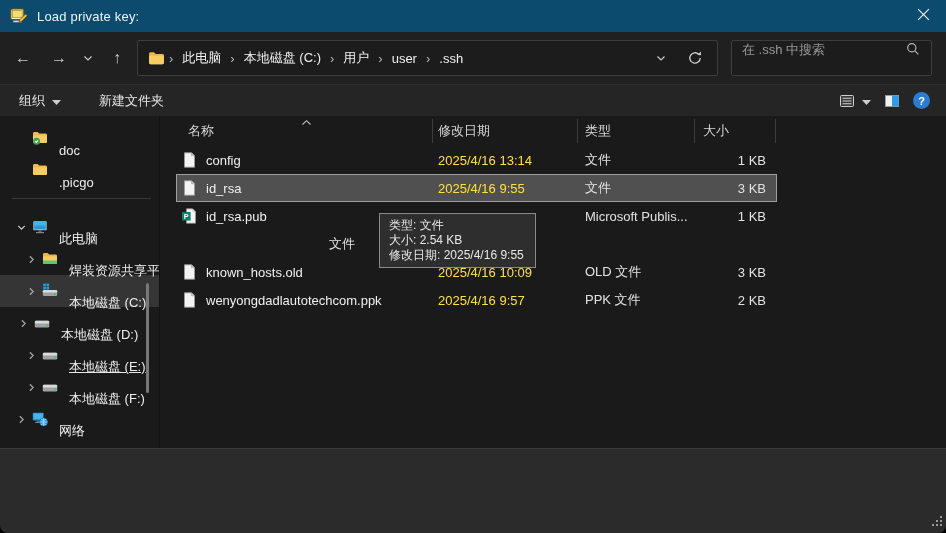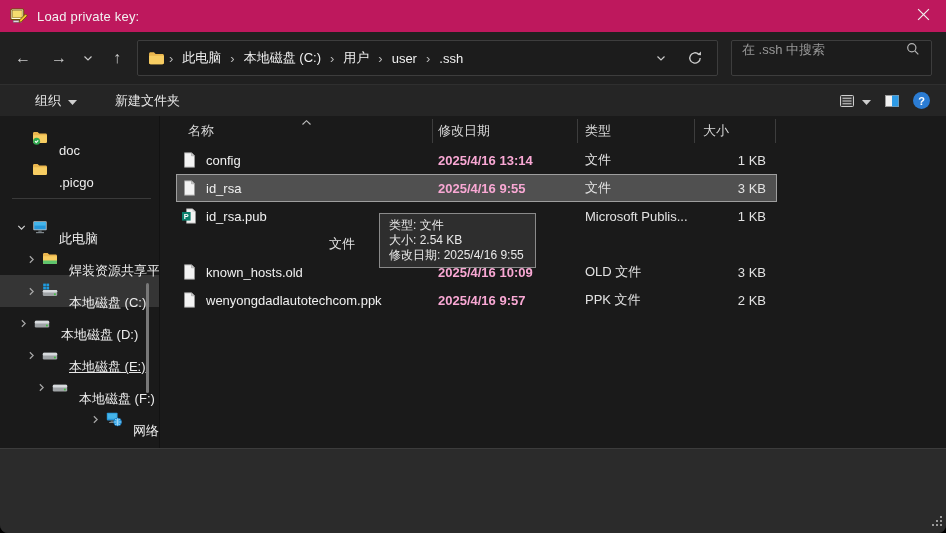--- a/index.html
+++ b/index.html
@@ -2,21 +2,21 @@
 <html><head>
 <meta charset="utf-8">
 <style>
   * { box-sizing: border-box; margin: 0; padding: 0; }
   html,body { background:#000; }
   body { width:946px; height:533px; font-family:"Liberation Sans", sans-serif; }
   .window { position:relative; width:946px; height:533px; background:#202020; color:#e8e8e8;
             overflow:hidden; border-radius:0 0 8px 8px; font-size:13px; }
 
   
-  .titlebar { position:absolute; left:0; top:0; width:946px; height:32px; background:#be185d;
+  .titlebar { position:absolute; left:0; top:0; width:946px; height:32px; background:#0c4a6e;
               display:flex; align-items:center; padding-left:10px; }
   .app-icon { width:18px; height:18px; display:inline-flex; margin-right:9px; }
   .app-icon svg { width:18px; height:18px; }
   .win-title { font-size:13px; color:#f2f2f2; letter-spacing:.2px; }
   .close-btn { position:absolute; right:0; top:0; width:46px; height:32px; background:transparent;
                border:none; display:flex; align-items:center; justify-content:center; cursor:pointer; }
   .close-btn svg { width:13px; height:13px; }
 
   
   .navbar { position:absolute; left:0; top:32px; width:946px; height:52px; background:#202020; }
@@ -39,21 +39,21 @@
   .searchbox { position:absolute; left:731px; top:8px; width:201px; height:36px; background:#1c1c1c;
                border:1px solid #3d3d3d; border-radius:2px; display:flex; align-items:flex-start; padding:0 10px; }
   .search-ph { color:#989898; font-size:13px; }
   .searchbox .mag { margin-left:auto; }
 
   
   .cmdbar { position:absolute; left:0; top:84px; width:946px; height:32px; background:#252525;
             border-top:1px solid #2f2f2f; display:flex; align-items:center; }
   .cmd-btn { background:transparent; border:none; color:#e6e6e6; font-size:13px; display:flex;
              align-items:center; gap:7px; cursor:pointer; font-family:inherit; }
-  .organize { margin-left:35px; }
+  .organize { margin-left:19px; }
   .newfolder { margin-left:38px; }
   .cmd-right { margin-left:auto; display:flex; align-items:center; gap:13px; margin-right:16px; }
   .help-btn { width:17px; height:17px; border-radius:50%; background:#2b7cd3; color:#fff; border:none;
               font-size:11px; font-weight:bold; display:flex; align-items:center; justify-content:center; cursor:pointer; }
 
   
   .main { position:absolute; left:0; top:116px; width:946px; height:332px; background:#1a1a1a; display:flex; }
   .sidebar { position:relative; width:160px; height:332px; padding-top:6px; overflow:hidden;
              border-right:1px solid #121212; }
   .side-item { height:32px; display:flex; align-items:center; cursor:pointer; white-space:nowrap; }
@@ -75,21 +75,21 @@
   .hc2 { width:117px; padding-left:7px; border-left:1px solid #3d3d3d; }
   .hc3 { width:82px;  padding-left:8px; border-left:1px solid #3d3d3d; border-right:1px solid #3d3d3d; }
   .sort-up { position:absolute; left:141px; top:-5px; }
   .rows { position:absolute; left:0; top:30px; width:100%; }
   .frow { margin-left:16px; width:601px; height:28px; display:flex; align-items:center;
           border:1px solid transparent; cursor:pointer; }
   .frow.selected { background:#505050; border-color:#9e9e9e; }
   .c-name { width:256px; display:flex; align-items:center; padding-left:5px; }
   .c-name .ficon { width:15px; height:16px; display:inline-flex; margin-right:9px; flex:0 0 15px; }
   .c-name .ficon svg { width:15px; height:16px; }
-  .c-date { width:145px; padding-left:5px; color:#f9a8d4;font-weight:bold; }
+  .c-date { width:145px; padding-left:5px; color:#fde047; }
   .c-type { width:117px; padding-left:7px; color:#e2e2e2; }
   .c-size { width:73px; text-align:right; padding-right:2px; color:#e2e2e2; }
   .ftext { color:#f0f0f0; white-space:nowrap; }
 
   .tooltip { position:absolute; left:219px; top:97px; width:157px; height:55px; background:#2e2e2e;
              border:1px solid #8a8a8a; padding:4px 9px; z-index:5; font-size:12px; line-height:15px;
              color:#e8e8e8; white-space:nowrap; }
 
   
   .footer { position:absolute; left:0; top:448px; width:946px; height:85px; background:#2b2b2b;
@@ -322,36 +322,36 @@
           </span>
           <span class="side-icon">
             <svg viewBox="0 0 16 16">
               <rect x="0.8" y="5.8" width="14.4" height="6.6" rx="1.2" fill="#9fa3a6"></rect>
               <rect x="0.8" y="5.8" width="14.4" height="2.8" rx="1.2" fill="#d7dadd"></rect>
               <circle cx="12.9" cy="10.6" r="1" fill="#3fc23f"></circle>
             </svg>
           </span>
           <span class="side-label">本地磁盘 (E:)</span>
         </div>
-        <div class="side-item" style="padding-left: 30px;">
+        <div class="side-item" style="padding-left: 20px;">
           <span class="side-chev">
             <svg width="11" height="11" viewBox="0 0 12 12">
               <path d="M4.2 2.5l3.6 3.5-3.6 3.5" stroke="#a8a8a8" fill="none" stroke-width="1.3"></path>
             </svg>
           </span>
           <span class="side-icon">
             <svg viewBox="0 0 16 16">
               <rect x="0.8" y="5.8" width="14.4" height="6.6" rx="1.2" fill="#9fa3a6"></rect>
               <rect x="0.8" y="5.8" width="14.4" height="2.8" rx="1.2" fill="#d7dadd"></rect>
               <circle cx="12.9" cy="10.6" r="1" fill="#3fc23f"></circle>
             </svg>
           </span>
           <span class="side-label">本地磁盘 (F:)</span>
         </div>
-        <div class="side-item" style="padding-left: 10px; justify-content: flex-end;">
+        <div class="side-item" style="padding-left: 10px;">
           <span class="side-chev">
             <svg width="11" height="11" viewBox="0 0 12 12">
               <path d="M4.2 2.5l3.6 3.5-3.6 3.5" stroke="#a8a8a8" fill="none" stroke-width="1.3"></path>
             </svg>
           </span>
           <span class="side-icon">
             <svg viewBox="0 0 16 16">
               <rect x="0.8" y="1.8" width="10.8" height="7.6" rx="0.8" fill="#2596d8"></rect>
               <rect x="1.6" y="2.6" width="9.2" height="5.2" fill="#45b5ea"></rect>
               <rect x="4.6" y="9.4" width="3" height="1.6" fill="#5c6367"></rect>

